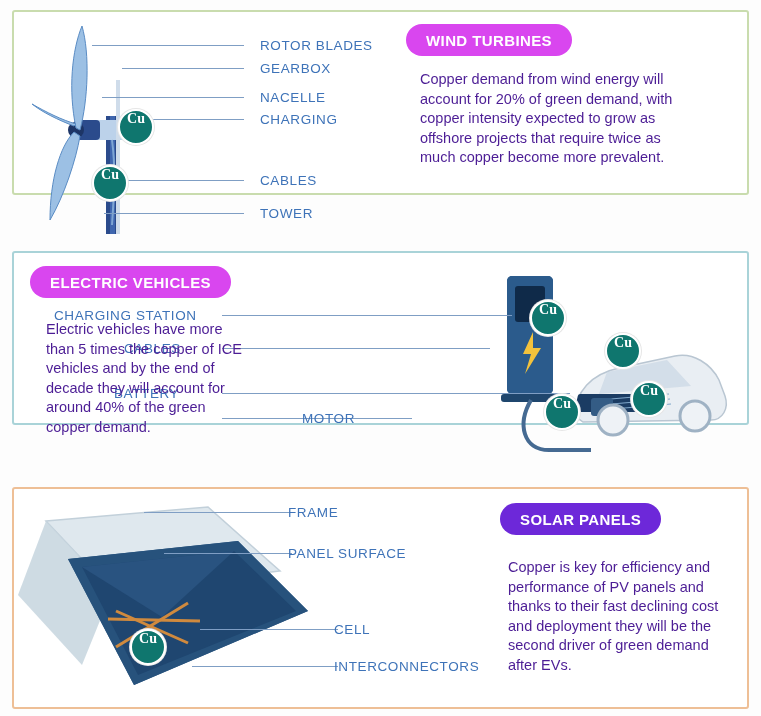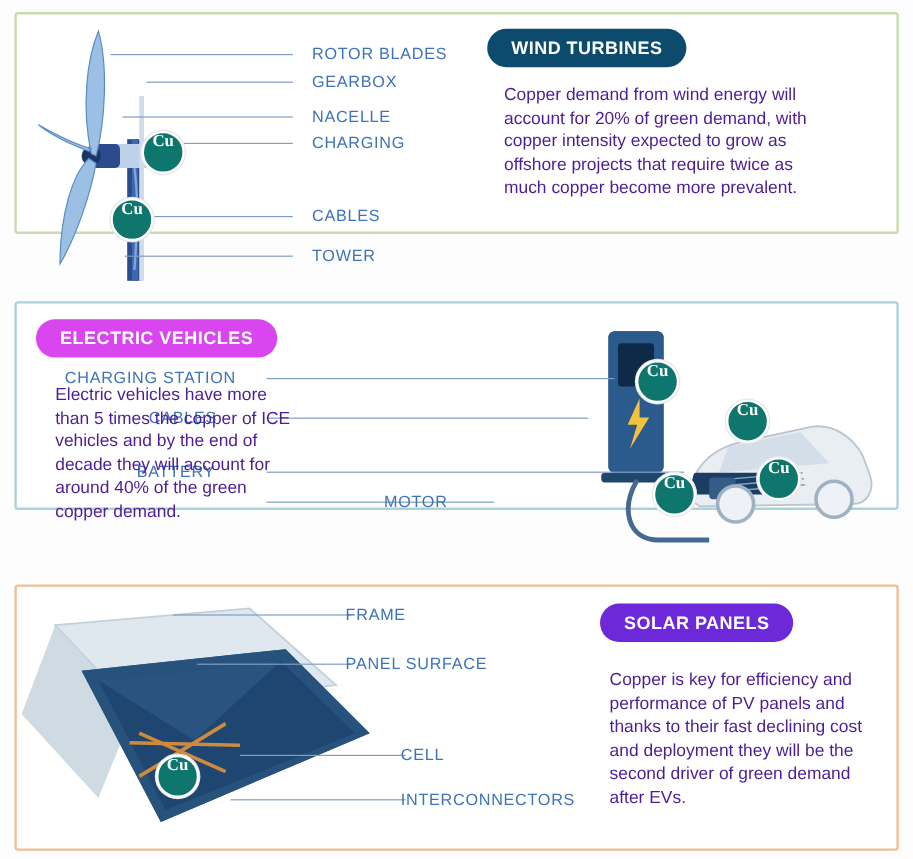--- a/index.html
+++ b/index.html
@@ -57,21 +57,21 @@
     justify-content: center;
     border-radius: 18px;
     color: #ffffff;
     font-weight: bold;
     font-size: 15px;
     letter-spacing: 0.4px;
     height: 32px;
     padding: 0 20px;
     white-space: nowrap;
   }
-  #pill-wind  { left: 406px; top: 24px;  background: #0c4a6e; }
+  #pill-wind  { left: 406px; top: 24px;  background: #d946ef; }
   #pill-ev    { left: 30px;  top: 266px; background: #d946ef; }
   #pill-solar { left: 500px; top: 503px; background: #6d28d9; }
 
   
   .para {
     position: absolute;
     color: #4c1d95;
     font-size: 14.5px;
     line-height: 19.5px;
   }
@@ -200,21 +200,21 @@
     </svg>
 
     <div class="leader" style="left:208px; top:62px; width:290px;"></div>
     <div class="leader" style="left:208px; top:95px; width:268px;"></div>
     <div class="leader" style="left:208px; top:140px; width:348px;"></div>
     <div class="leader" style="left:208px; top:165px; width:190px;"></div>
 
     <div class="label" style="left:40px;  top:62px;  transform:translateY(-50%);">CHARGING STATION</div>
     <div class="label" style="left:110px; top:95px;  transform:translateY(-50%);">CABLES</div>
     <div class="label" style="left:100px; top:140px; transform:translateY(-50%);">BATTERY</div>
-    <div class="label" style="left:306px; top:165px; transform:translateY(-50%);">MOTOR</div>
+    <div class="label" style="left:288px; top:165px; transform:translateY(-50%);">MOTOR</div>
 
     <div class="cu" style="left:516px; top:47px;">
       <span>Cu</span>
     </div>
     <div class="cu" style="left:591px; top:80px;">
       <span>Cu</span>
     </div>
     <div class="cu" style="left:617px; top:128px;">
       <span>Cu</span>
     </div>

